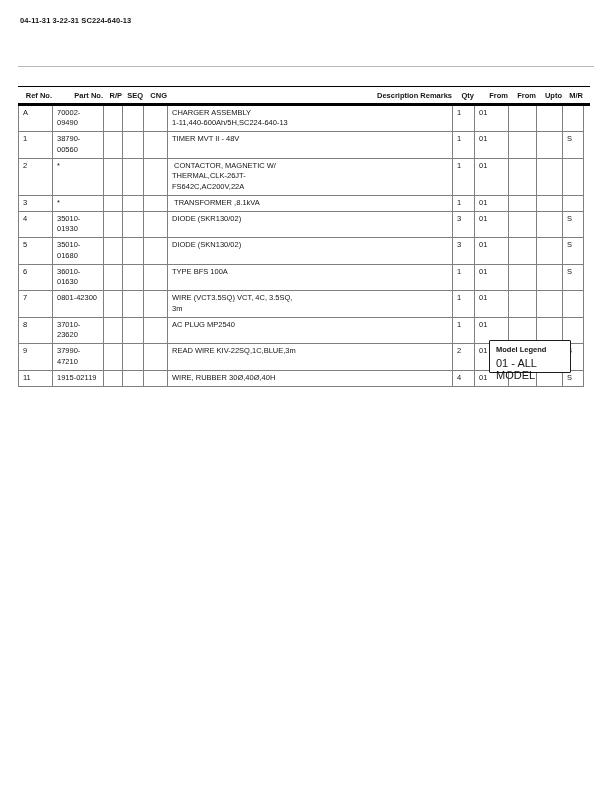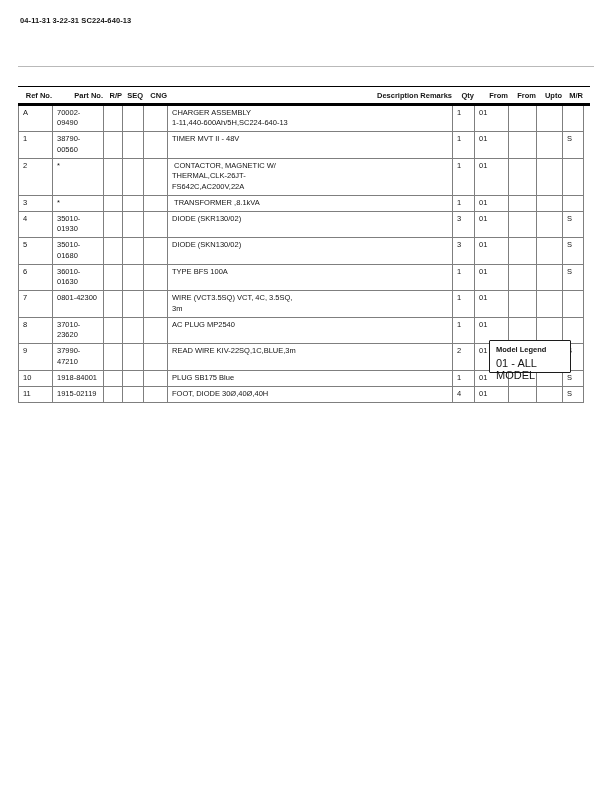--- a/index.html
+++ b/index.html
@@ -233,39 +233,26 @@
             <td class="c-seq"></td>
             <td class="c-cng"></td>
             <td class="desc">READ WIRE KIV-22SQ,1C,BLUE,3m</td>
             <td class="c-qty">2</td>
             <td class="c-model">01</td>
             <td class="c-from"></td>
             <td class="c-upto"></td>
             <td class="c-mr">S</td>
           </tr>
           <tr>
-            <td class="c-ref">10</td>
-            <td class="c-part">1918-84001</td>
-            <td class="c-rp"></td>
-            <td class="c-seq"></td>
-            <td class="c-cng"></td>
-            <td class="desc">PLUG SB175 Blue</td>
-            <td class="c-qty">1</td>
-            <td class="c-model">01</td>
-            <td class="c-from"></td>
-            <td class="c-upto"></td>
-            <td class="c-mr">S</td>
-          </tr>
-          <tr>
             <td class="c-ref">11</td>
             <td class="c-part">1915-02119</td>
             <td class="c-rp"></td>
             <td class="c-seq"></td>
             <td class="c-cng"></td>
-            <td class="desc">FOOT, DIODE 30Ø,40Ø,40H</td>
+            <td class="desc">WIRE, RUBBER 30Ø,40Ø,40H</td>
             <td class="c-qty">4</td>
             <td class="c-model">01</td>
             <td class="c-from"></td>
             <td class="c-upto"></td>
             <td class="c-mr">S</td>
           </tr>
         </tbody>
     </table>
   </div>
 

